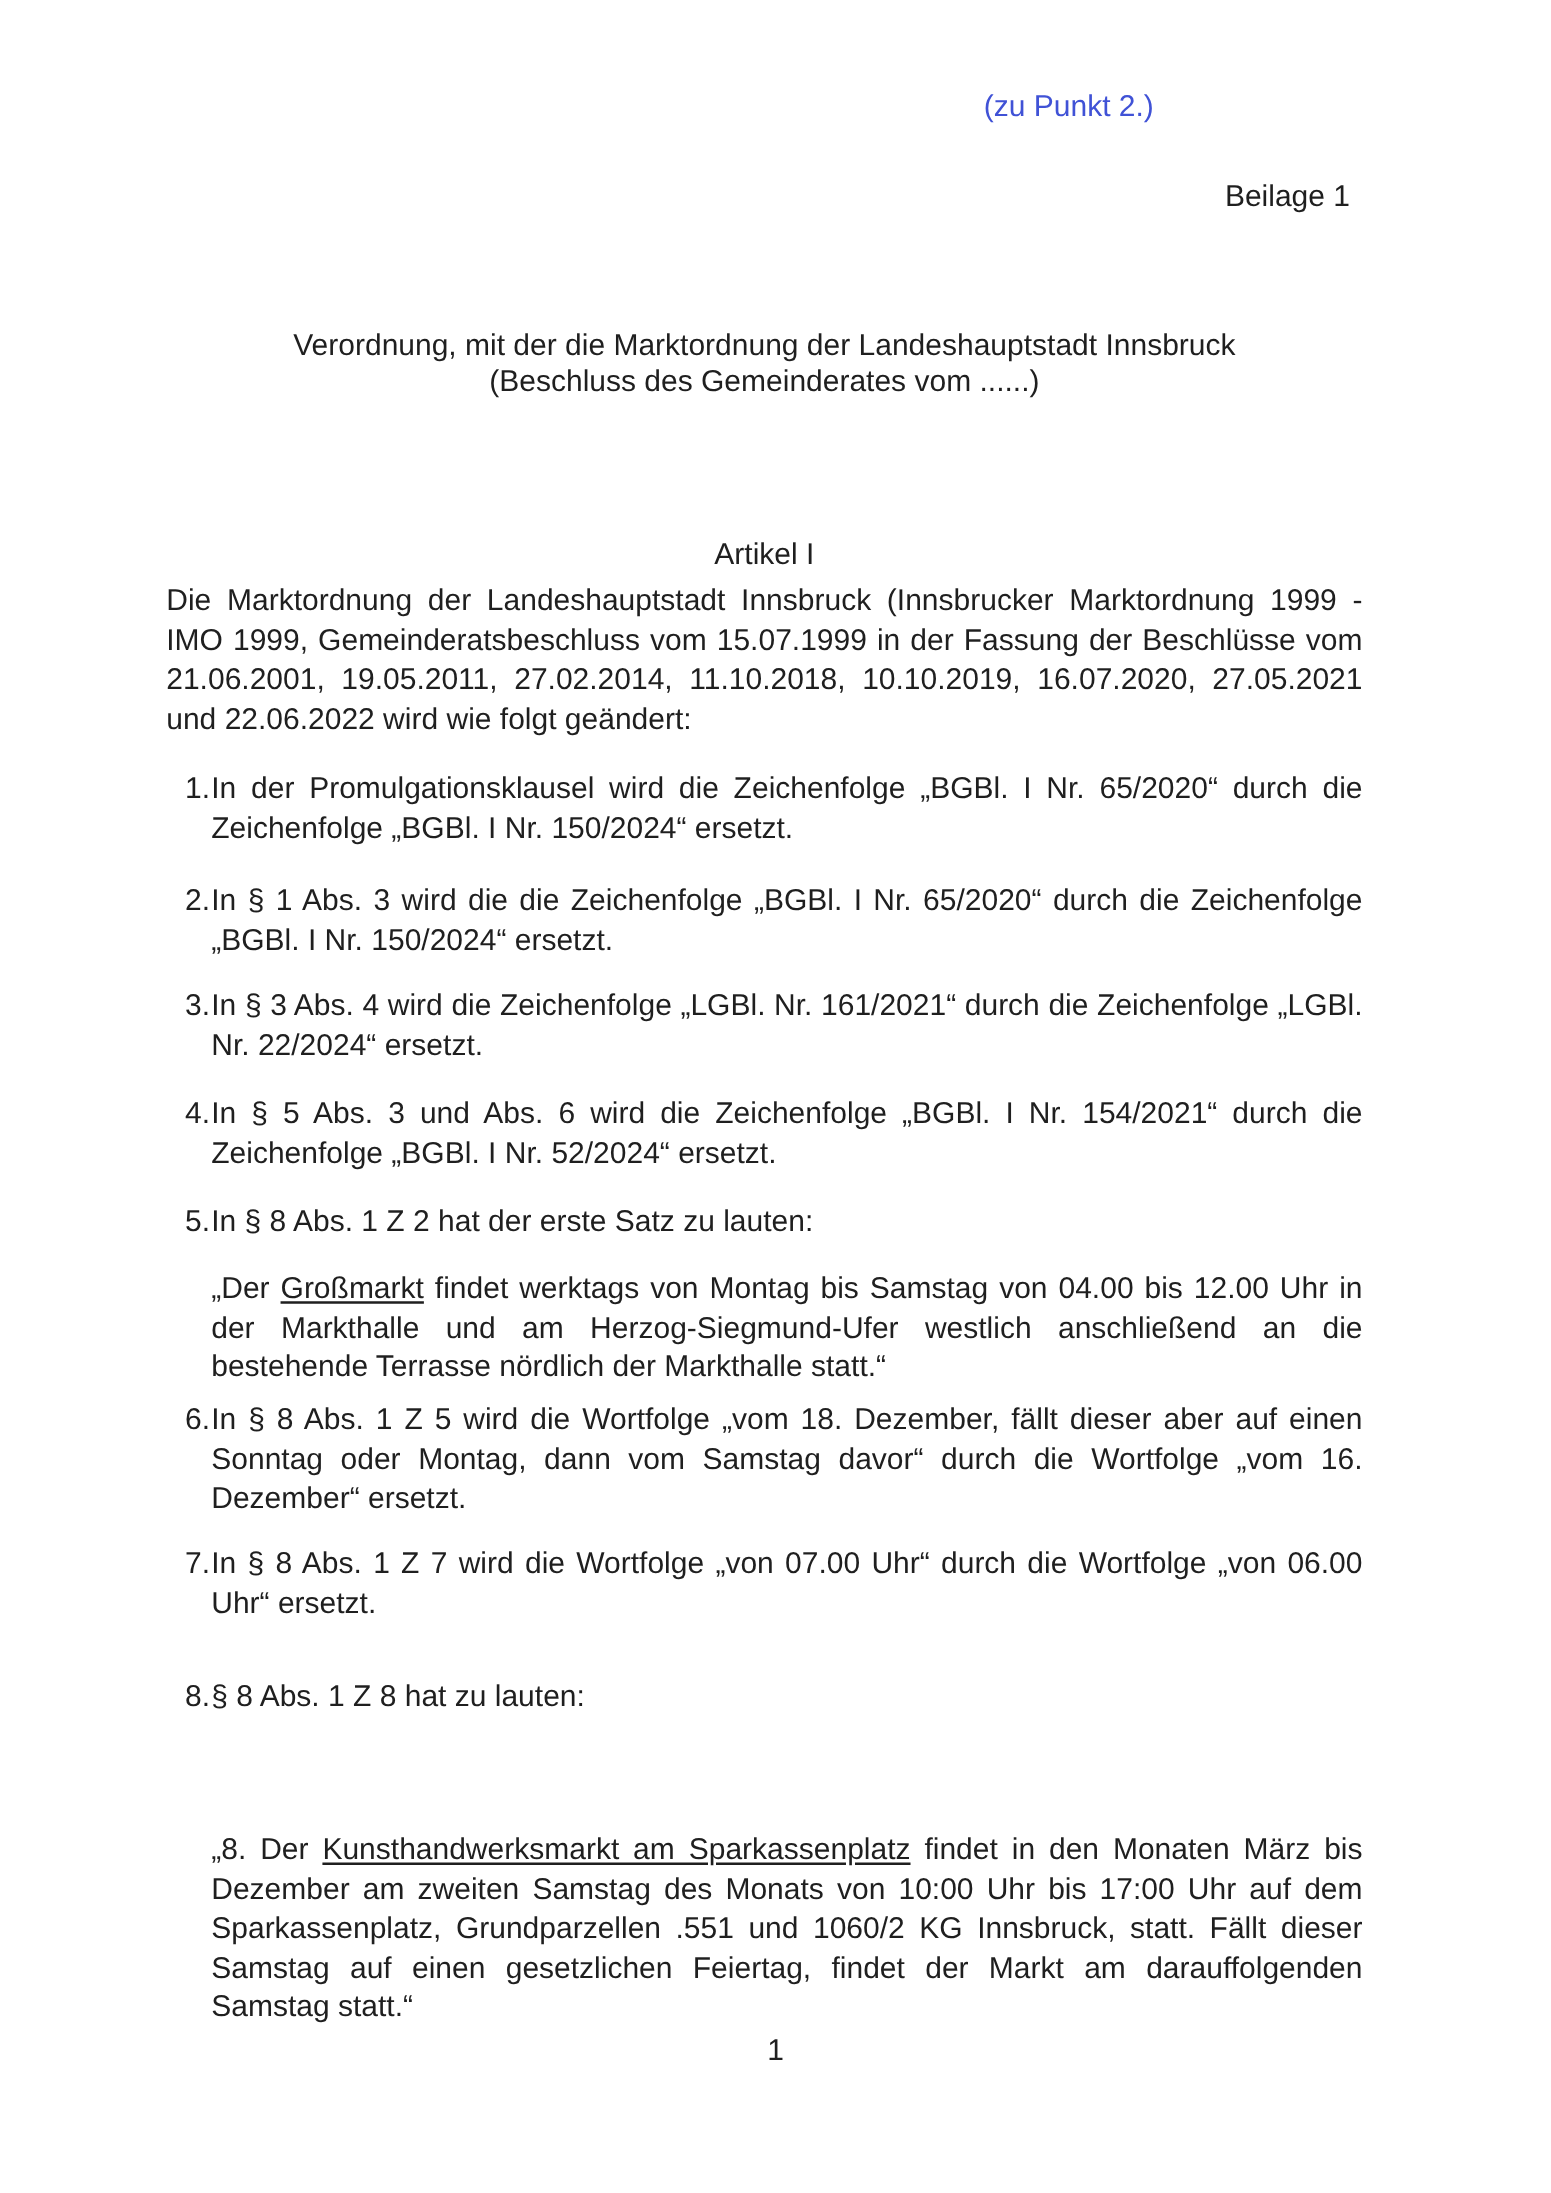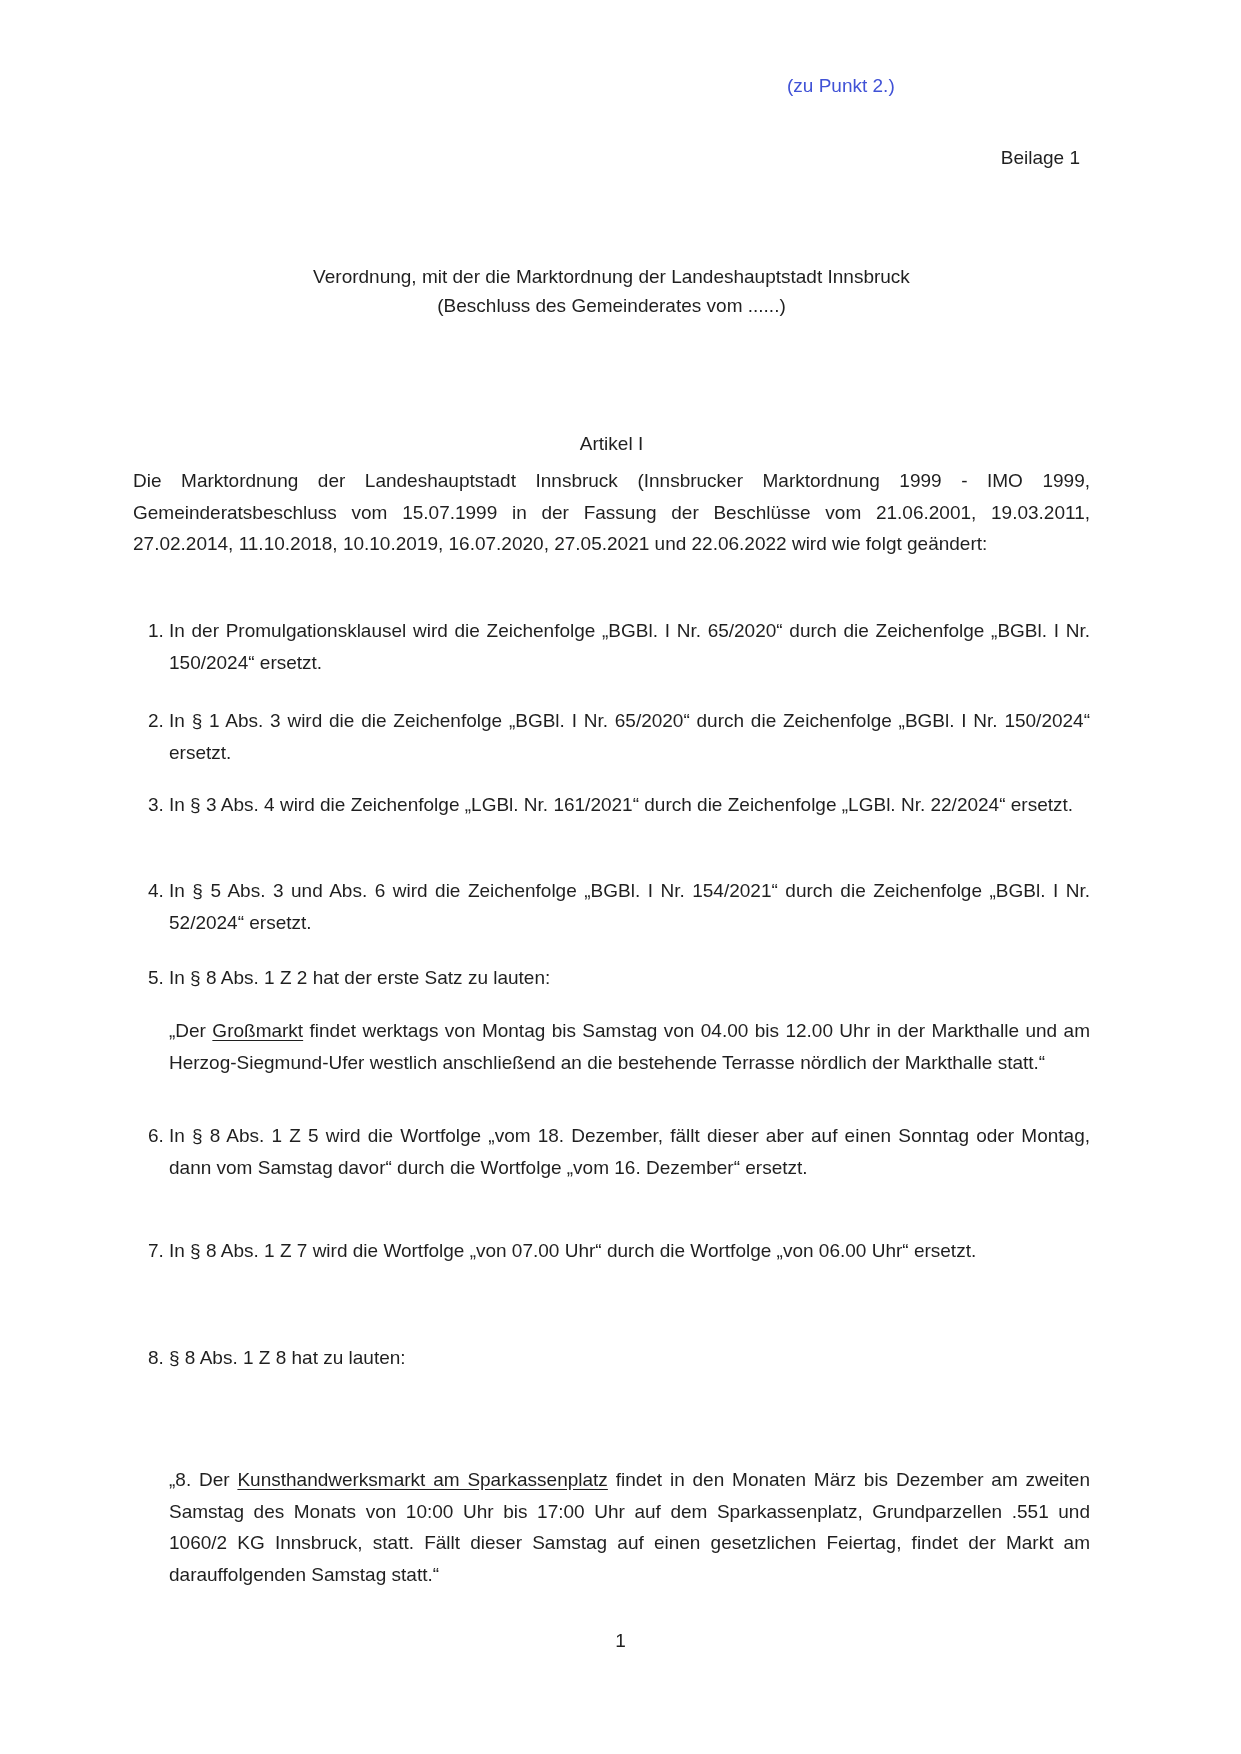--- a/index.html
+++ b/index.html
@@ -3,21 +3,21 @@
 <meta charset="utf-8">
 <style>
   html, body { margin: 0; padding: 0; }
   body { background: #ffffff; }
   .page {
     position: relative;
     width: 1241px;
     height: 1754px;
     background: #ffffff;
     font-family: "Liberation Sans", "DejaVu Sans", sans-serif;
-    font-size: 19px;
+    font-size: 24px;
     line-height: 31.5px;
     color: #1f1f1f;
     overflow: hidden;
   }
   .abs { position: absolute; left: 133px; width: 957px; }
   .center { text-align: center; }
   .ref-note {
     position: absolute;
     left: 787px;
     top: 70px;
@@ -68,21 +68,21 @@
   <div class="beilage">Beilage 1</div>
 
 
   <div class="abs center title-block">
     <div>Verordnung, mit der die Marktordnung der Landeshauptstadt Innsbruck</div>
     <div>(Beschluss des Gemeinderates vom ......)</div>
   </div>
 
   <div class="abs center artikel">Artikel I</div>
 
-  <div class="abs intro">Die Marktordnung der Landeshauptstadt Innsbruck (Innsbrucker Marktordnung 1999 - IMO 1999, Gemeinderatsbeschluss vom 15.07.1999 in der Fassung der Beschlüsse vom 21.06.2001, 19.03.2011, 27.02.2014, 11.10.2018, 10.10.2019, 16.07.2020, 27.05.2021 und 22.06.2022 wird wie folgt geändert:</div>
+  <div class="abs intro">Die Marktordnung der Landeshauptstadt Innsbruck (Innsbrucker Marktordnung 1999 - IMO 1999, Gemeinderatsbeschluss vom 15.07.1999 in der Fassung der Beschlüsse vom 21.06.2001, 19.05.2011, 27.02.2014, 11.10.2018, 10.10.2019, 16.07.2020, 27.05.2021 und 22.06.2022 wird wie folgt geändert:</div>
 
   <div class="abs item" style="top:615px">
     <span class="num">1.</span>
     <span>In der Promulgationsklausel wird die Zeichenfolge „BGBl. I Nr. 65/2020“ durch die Zeichenfolge „BGBl. I Nr. 150/2024“ ersetzt.</span>
   </div>
 
   <div class="abs item" style="top:705px">
     <span class="num">2.</span>
     <span>In § 1 Abs. 3 wird die die Zeichenfolge „BGBl. I Nr. 65/2020“ durch die Zeichenfolge „BGBl. I Nr. 150/2024“ ersetzt.</span>
   </div>

